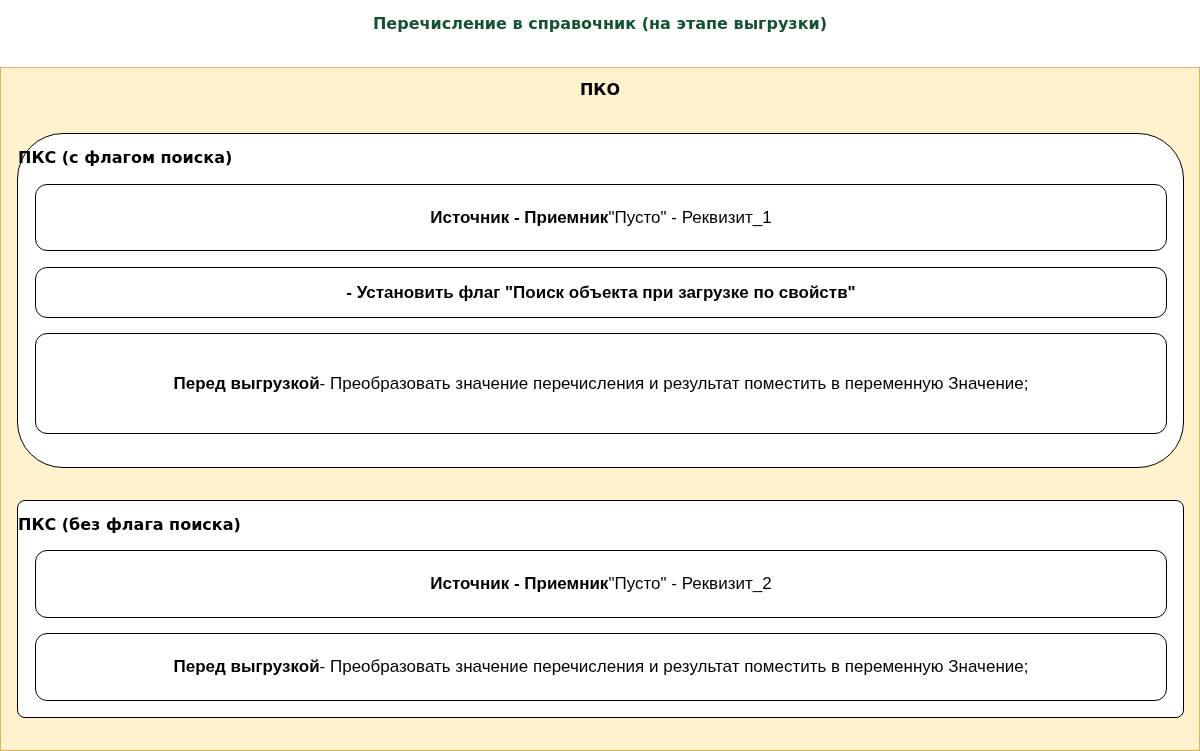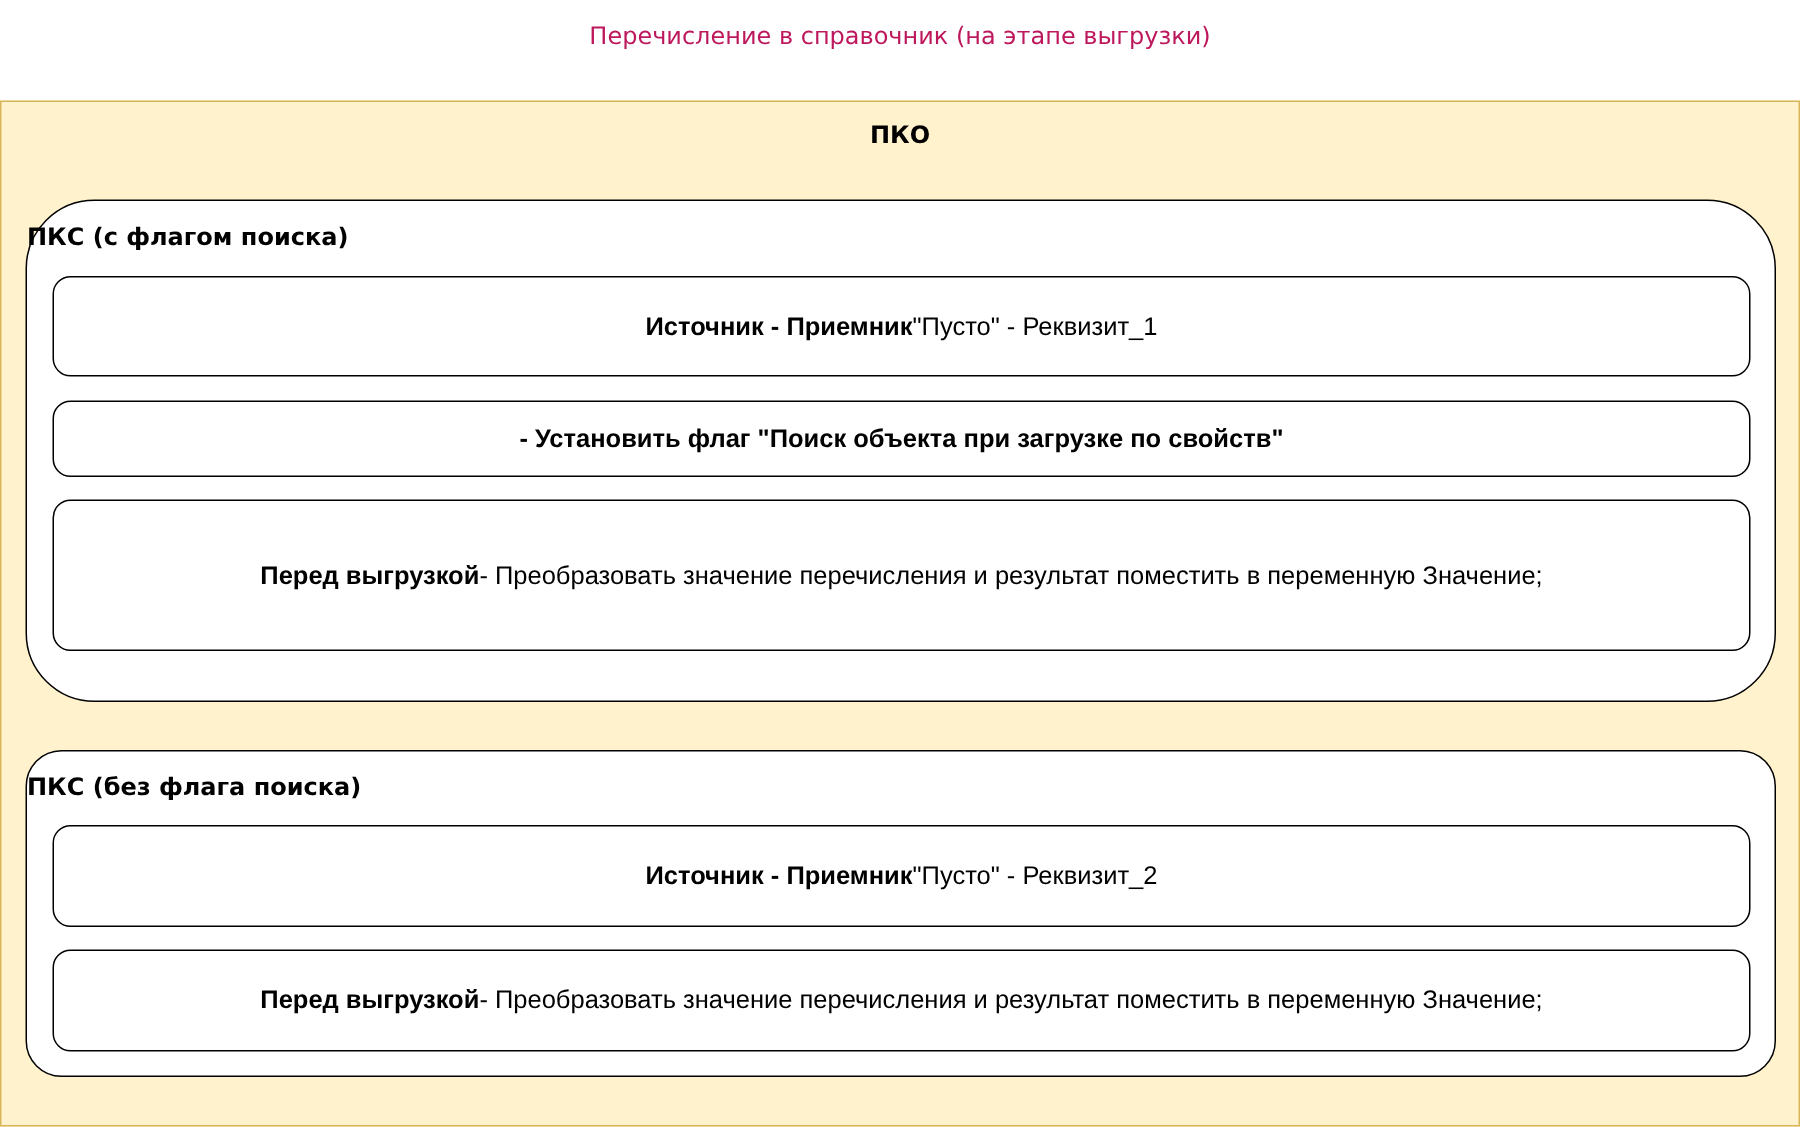--- a/index.html
+++ b/index.html
@@ -1,19 +1,19 @@
 <!DOCTYPE html>
 <html><head>
 <meta charset="utf-8">
 <style>
   html, body { margin:0; padding:0; }
   body { width:1200px; height:751px; position:relative; background:#ffffff; overflow:hidden;
          font-family:"Liberation Sans", sans-serif; color:#000; }
   .title { position:absolute; left:0; top:14px; width:1200px; text-align:center;
-           font-family:"DejaVu Sans", sans-serif; font-weight:normal; font-size:16px; color:#be185d; }
+           font-family:"DejaVu Sans", sans-serif; font-weight:bold; font-size:16px; color:#14532d; }
   .pko { position:absolute; left:0; top:67px; width:1198px; height:682px; background:#fff2cc;
          border:1px solid #d6b656; }
   .pko-label { position:absolute; left:0; top:12px; width:100%; text-align:center;
                font-family:"DejaVu Sans", sans-serif; font-weight:bold; font-size:16px; }
   .pks { position:absolute; background:#fff; border:1.5px solid #000; box-sizing:border-box; }
   .pks-label { position:absolute; left:0; width:100%; 
                font-family:"DejaVu Sans", sans-serif; font-weight:bold; font-size:16px; }
   .inner { position:absolute; left:17px; width:1132px; background:#fff; border:1.5px solid #000;
            border-radius:12px; box-sizing:border-box; display:flex; flex-direction:row;
            justify-content:center; align-items:center; text-align:center; font-size:17px; line-height:20px; }
@@ -38,21 +38,21 @@
     <div class="inner" style="top:133px; height:51px;">
       <div class="h">- Установить флаг "Поиск объекта при загрузке по свойств"</div>
     </div>
 
     <div class="inner" style="top:199px; height:101px;">
       <div class="h">Перед выгрузкой</div>
       <div>- Преобразовать значение перечисления и результат поместить в переменную Значение;</div>
     </div>
   </div>
 
-  <div class="pks" style="left:16px; top:432px; width:1167px; height:218px; border-radius:24px;">
+  <div class="pks" style="left:16px; top:432px; width:1167px; height:218px; border-radius:8px;">
     <div class="pks-label" style="top:14px;">ПКС (без флага поиска)</div>
 
     <div class="inner" style="top:49px; height:68px;">
       <div class="h">Источник - Приемник</div>
       <div>"Пусто" - Реквизит_2</div>
     </div>
 
     <div class="inner" style="top:132px; height:68px;">
       <div class="h">Перед выгрузкой</div>
       <div>- Преобразовать значение перечисления и результат поместить в переменную Значение;</div>

